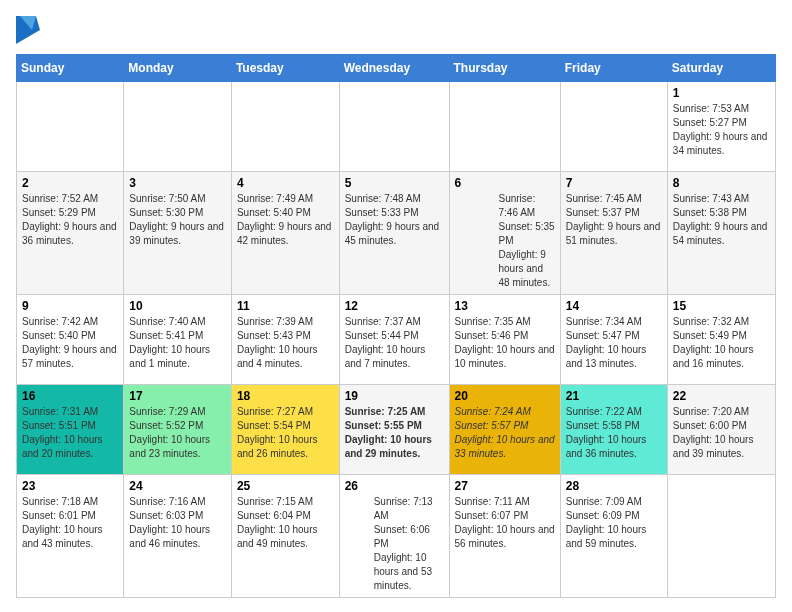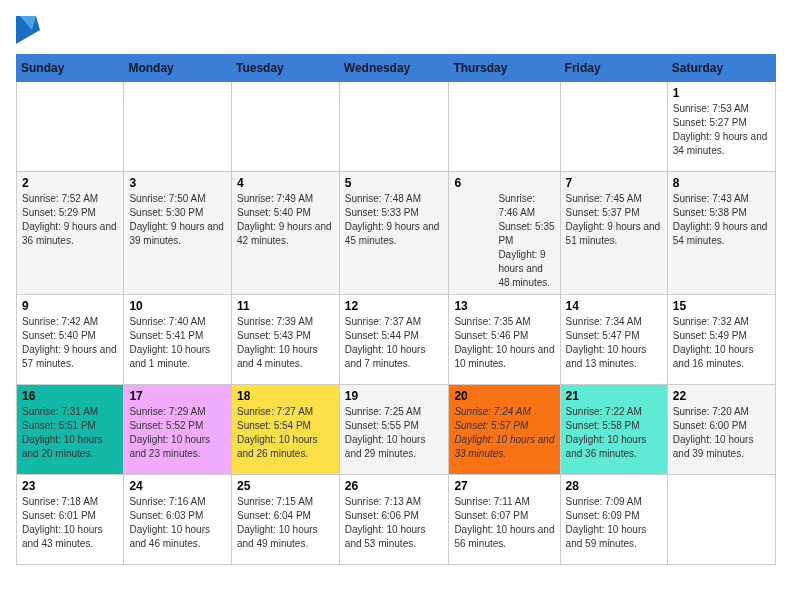--- a/index.html
+++ b/index.html
@@ -46,21 +46,21 @@
       font-size: 14px;
       color: #555;
     }
     .calendar {
       width: 100%;
       border-collapse: collapse;
       font-size: 11px;
     }
     .calendar th {
       background-color: #3a7fd5;
-      color: #0f172a;
+      color: #ffffff;
       padding: 6px 4px;
       text-align: left;
       font-size: 12px;
       font-weight: bold;
       border: 1px solid #3a7fd5;
     }
     .calendar td {
       border: 1px solid #ccc;
       vertical-align: top;
       padding: 4px 5px;
@@ -220,39 +220,39 @@
 Daylight: 10 hours and 16 minutes.</div>
         </td>
       </tr>
       <tr>
         <td style="background-color: #14b8a6;">
           <div class="day-num">16</div>
           <div class="day-info" style="white-space: pre-line;">Sunrise: 7:31 AM
 Sunset: 5:51 PM
 Daylight: 10 hours and 20 minutes.</div>
         </td>
-        <td style="background-color: #f0abfc;">
+        <td style="background-color: #86efac;">
           <div class="day-num">17</div>
           <div class="day-info" style="white-space: pre-line;">Sunrise: 7:29 AM
 Sunset: 5:52 PM
 Daylight: 10 hours and 23 minutes.</div>
         </td>
         <td style="background-color: #fde047;">
           <div class="day-num">18</div>
           <div class="day-info" style="white-space: pre-line;">Sunrise: 7:27 AM
 Sunset: 5:54 PM
 Daylight: 10 hours and 26 minutes.</div>
         </td>
         <td style="background-color: rgb(245, 245, 245);">
           <div class="day-num">19</div>
-          <div class="day-info" style="white-space: pre-line;">Sunrise: 7:25 AM
+          <div class="day-info" style="white-space: pre-line; font-weight: bold;">Sunrise: 7:25 AM
 Sunset: 5:55 PM
 Daylight: 10 hours and 29 minutes.</div>
         </td>
-        <td style="background-color: #f97316;">
+        <td style="background-color: #eab308;">
           <div class="day-num">20</div>
           <div class="day-info" style="white-space: pre-line; font-style: italic;">Sunrise: 7:24 AM
 Sunset: 5:57 PM
 Daylight: 10 hours and 33 minutes.</div>
         </td>
         <td style="background-color: #5eead4;">
           <div class="day-num">21</div>
           <div class="day-info" style="white-space: pre-line;">Sunrise: 7:22 AM
 Sunset: 5:58 PM
 Daylight: 10 hours and 36 minutes.</div>
@@ -278,21 +278,21 @@
 Daylight: 10 hours and 46 minutes.</div>
         </td>
         <td>
           <div class="day-num">25</div>
           <div class="day-info" style="white-space: pre-line;">Sunrise: 7:15 AM
 Sunset: 6:04 PM
 Daylight: 10 hours and 49 minutes.</div>
         </td>
         <td>
           <div class="day-num">26</div>
-          <div class="day-info" style="white-space: pre-line;">Sunrise: 7:13 AM
+          <div class="day-info" style="white-space: pre-line; margin-left: 29px;">Sunrise: 7:13 AM
 Sunset: 6:06 PM
 Daylight: 10 hours and 53 minutes.</div>
         </td>
         <td>
           <div class="day-num">27</div>
           <div class="day-info" style="white-space: pre-line;">Sunrise: 7:11 AM
 Sunset: 6:07 PM
 Daylight: 10 hours and 56 minutes.</div>
         </td>
         <td>

